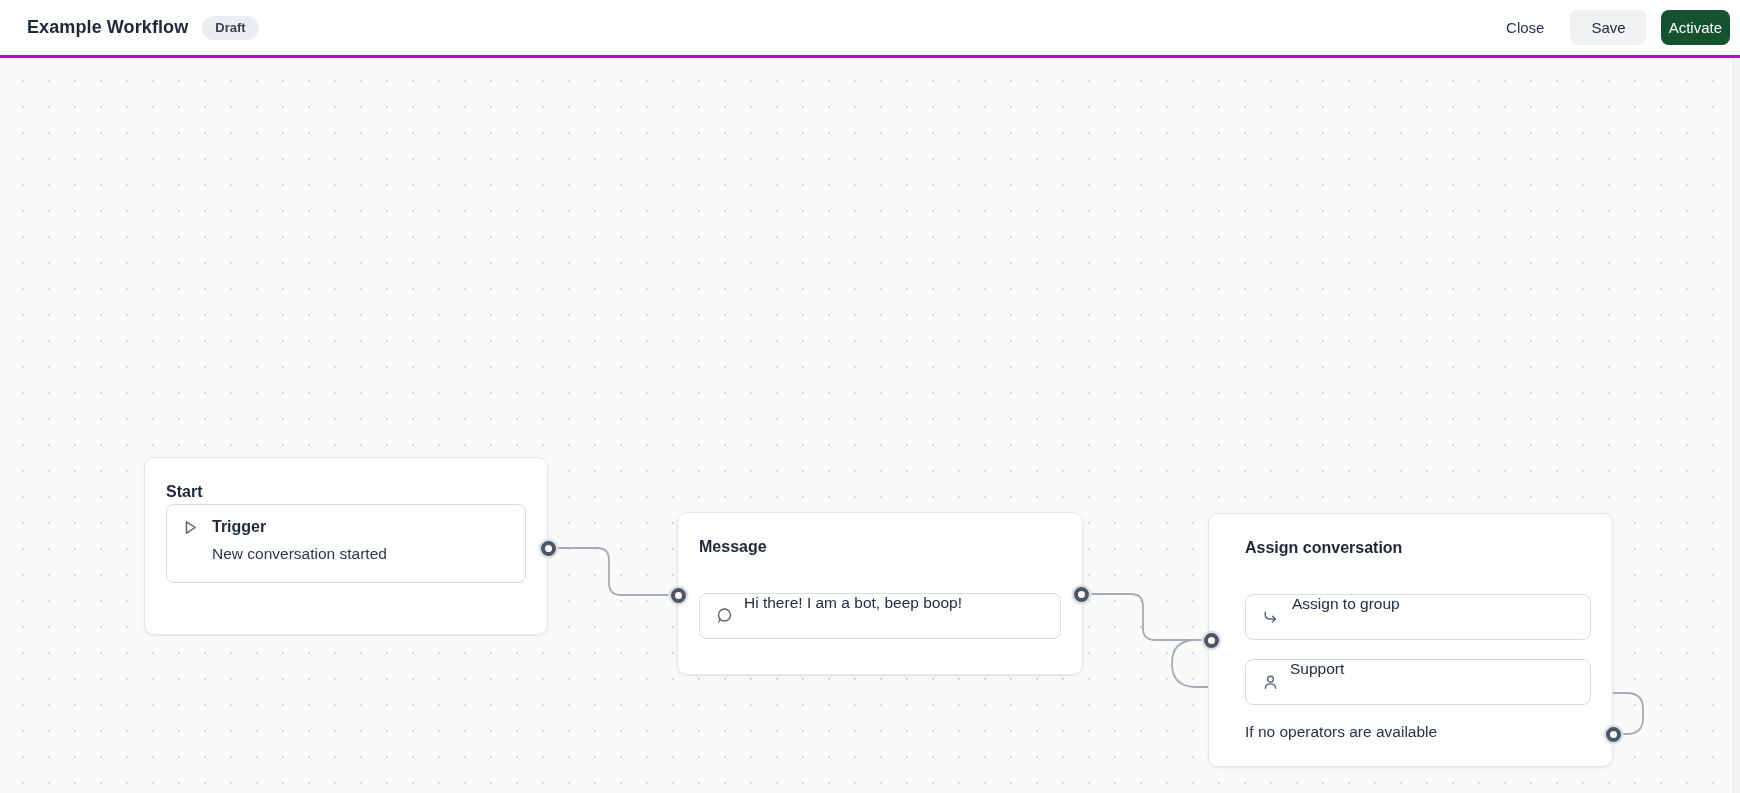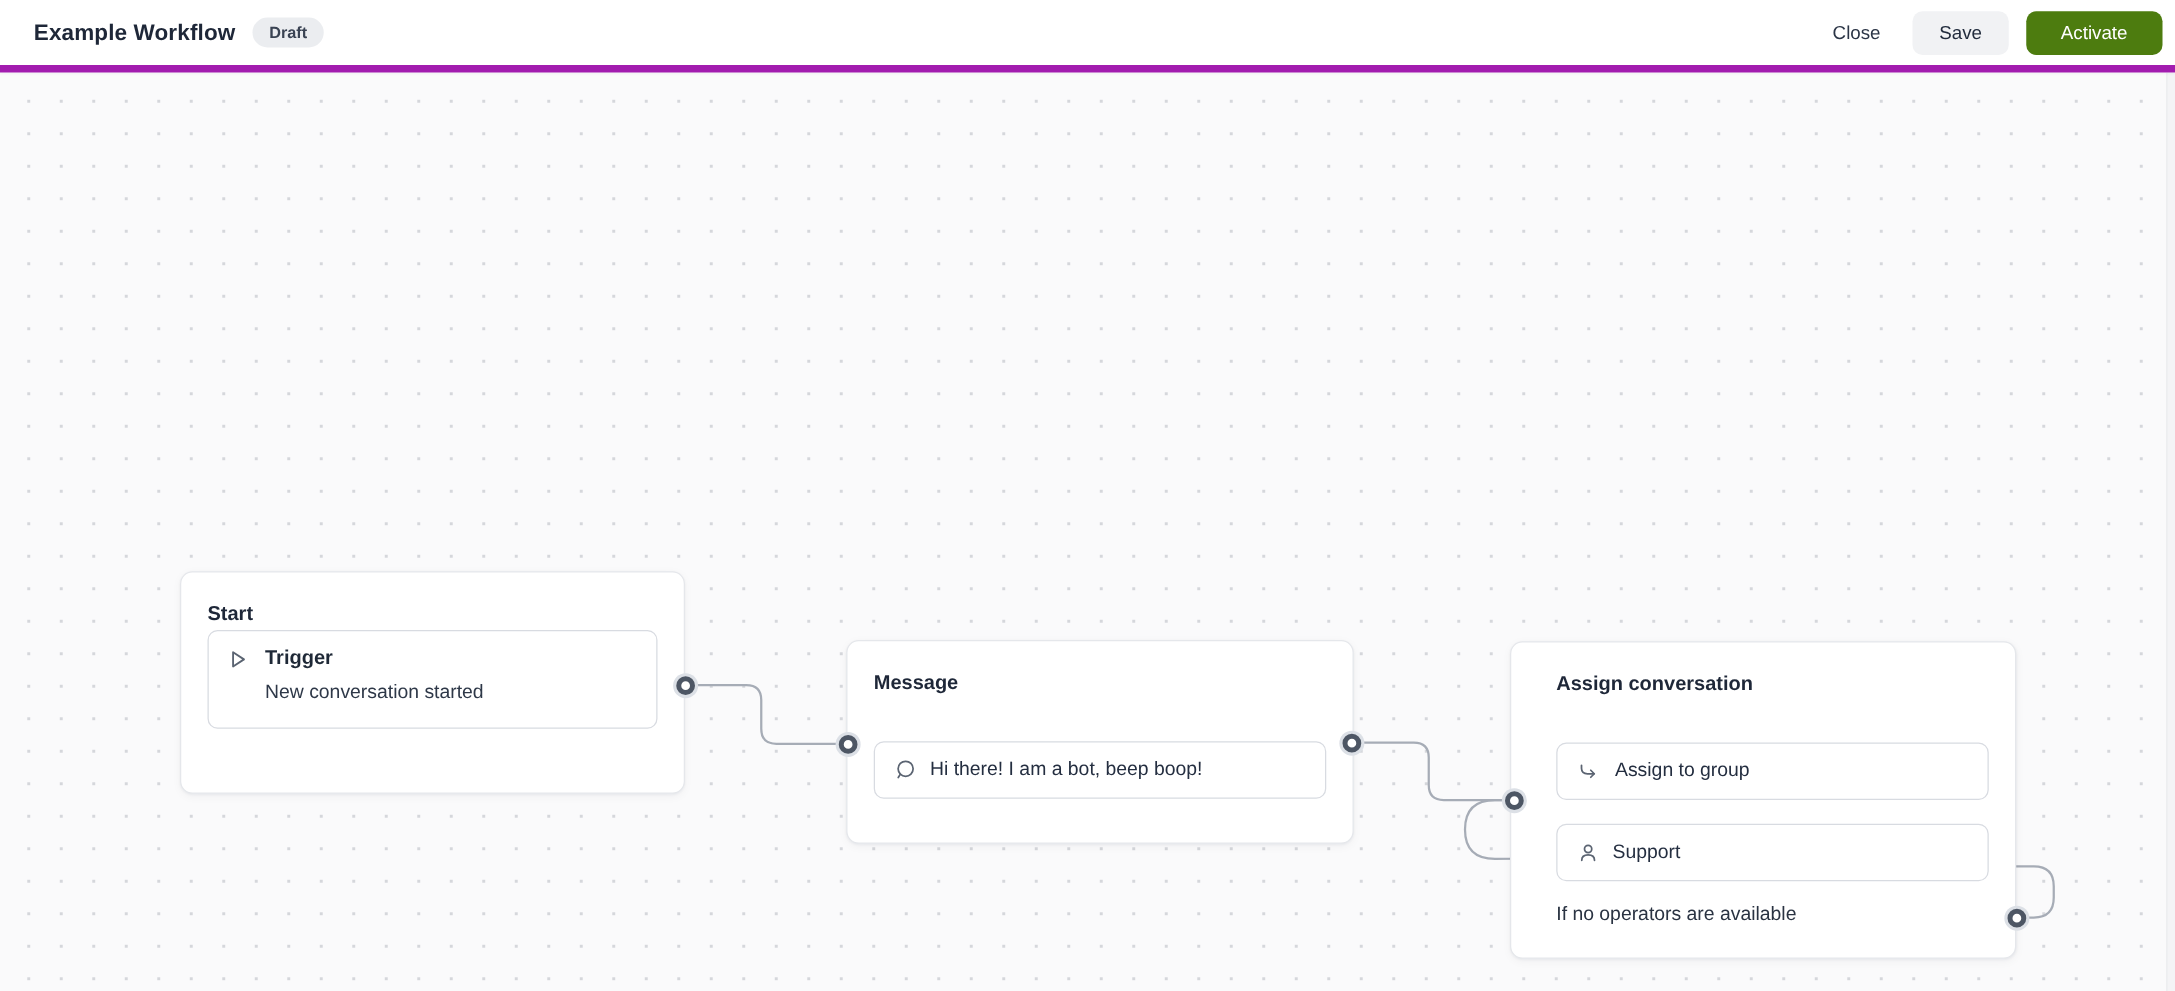--- a/index.html
+++ b/index.html
@@ -2,39 +2,39 @@
 <html><head>
 <meta charset="utf-8">
 <style>
   * { margin:0; padding:0; box-sizing:border-box; }
   html,body { width:1740px; height:793px; overflow:hidden;
     font-family:"Liberation Sans", sans-serif; background:#fafafb; }
 
   
   .topbar{
     position:absolute; left:0; top:0; width:1740px; height:58px;
-    background:#ffffff; border-bottom:6px solid #a21caf;
+    background:#ffffff; border-bottom:3px solid #a21caf;
     box-shadow:0 1px 2px rgba(30,40,60,.04);
     display:flex; align-items:center; z-index:10;
   }
   .topbar-title{
     margin-left:27px; font-size:18px; font-weight:700; color:#1e2738;
     letter-spacing:.1px;
   }
   .status-badge{
     margin-left:14px; background:#ebedf0; color:#3a4353;
     font-size:13px; font-weight:600; line-height:1;
     padding:5px 13px 6px; border-radius:999px;
   }
   .topbar-right{ margin-left:auto; display:flex; align-items:center; gap:14px; padding-right:10px; }
   .btn{ border:none; cursor:pointer; font-family:inherit; font-size:15px;
     border-radius:8px; height:35px; display:inline-flex; align-items:center; }
   .btn-ghost{ background:transparent; color:#2b3546; padding:0 12px; font-weight:400; }
   .btn-secondary{ background:#f1f2f4; color:#222c3d; padding:0 21px; font-weight:400; }
-  .btn-primary{ background:#4d7c0f; color:#ffffff; padding:0 28px; font-weight:400; }
+  .btn-primary{ background:#14532d; color:#ffffff; padding:0 8px; font-weight:400; }
 
   
   .canvas{
     position:absolute; left:0; top:58px; width:1740px; height:735px;
     background-color:#fafafb;
     background-image:radial-gradient(#d5d7db 1.2px, transparent 1.3px);
     background-size:26px 26px; background-position:10px 10px;
   }
   .scroll-track{
     position:absolute; right:0; top:58px; width:7px; height:735px;
@@ -49,21 +49,21 @@
   
   .node{
     position:absolute; background:#ffffff;
     border:1px solid #e5e7eb; border-radius:10px;
     box-shadow:0 1px 2px rgba(25,35,55,.05), 0 2px 8px rgba(25,35,55,.04);
     padding:24px 21px; z-index:2;
   }
   .node-title{ font-size:16px; font-weight:700; color:#1e2738; line-height:20px; }
   .node-item{
     background:#fff; border:1px solid #d8dbe1; border-radius:8px;
-    display:flex; align-items:center; width:100%;
+    display:flex; width:100%;
     font-size:15.5px; color:#242e40; cursor:pointer;
   }
   .icon{ display:inline-flex; flex:none; align-items:center; justify-content:center; }
   .icon svg{ display:block; }
 
   
   .node-start{ left:144px; top:457px; width:404px; height:178px; }
   .trigger-card{
     margin-top:2px; height:79px; align-items:flex-start;
     padding:11px 16px 0 15px; display:flex; flex-direction:column;

